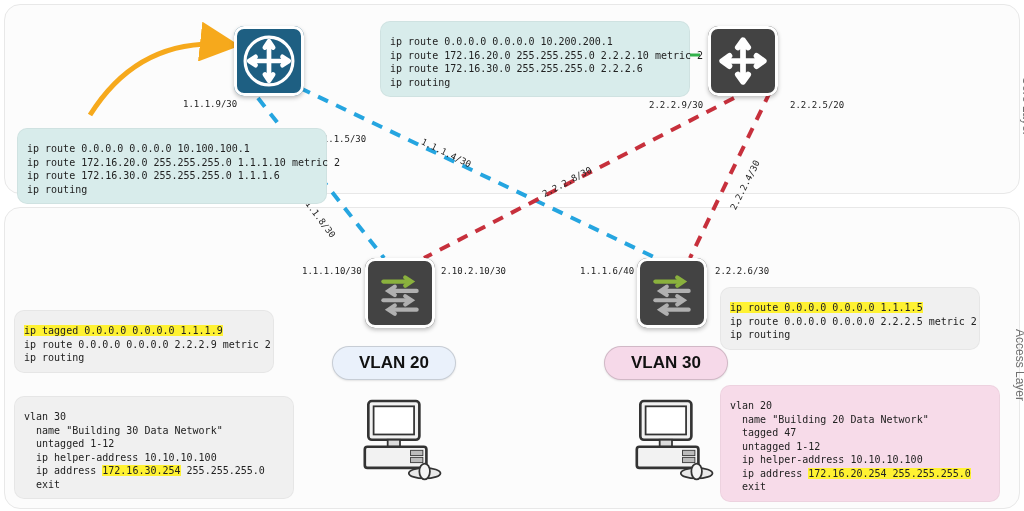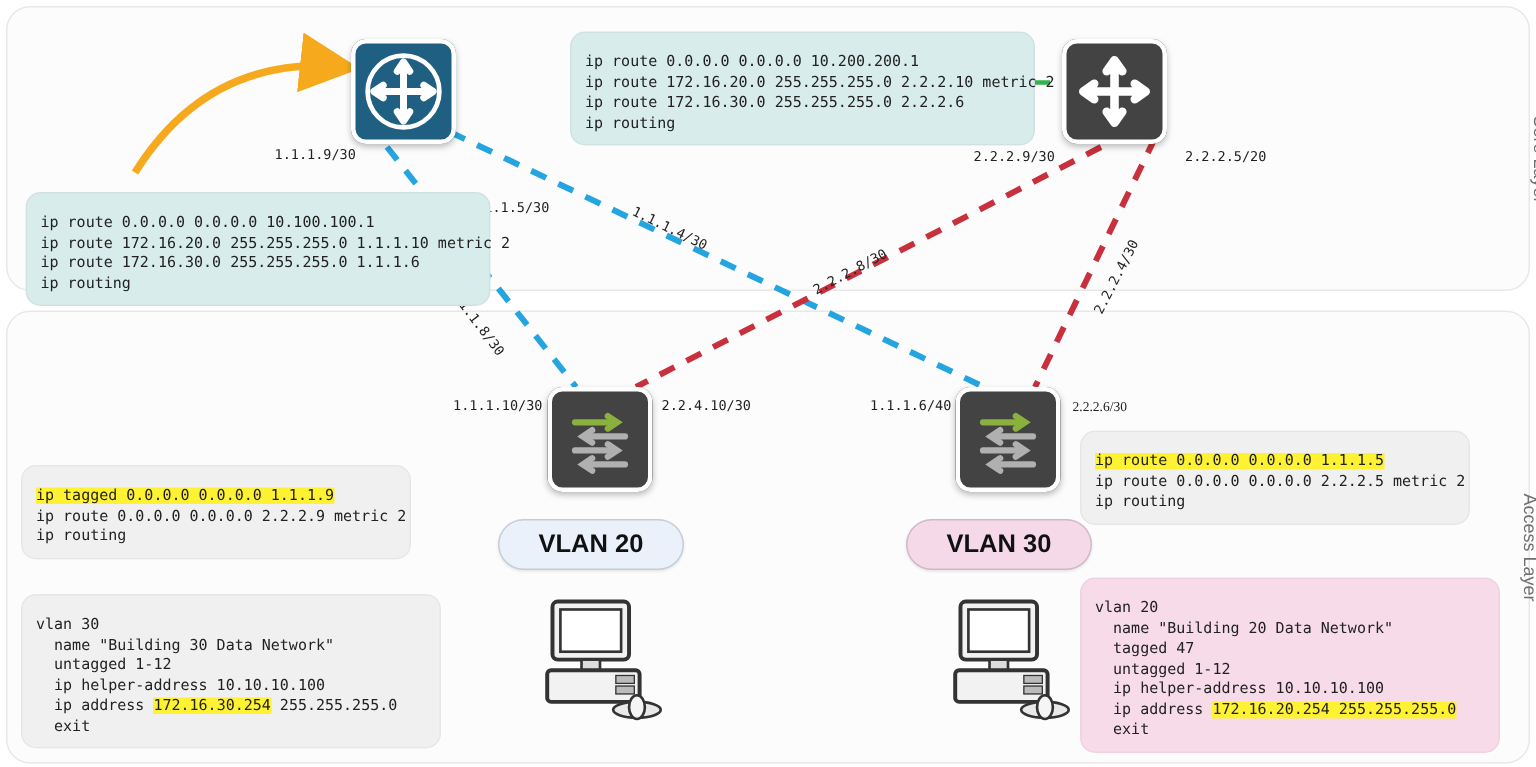--- a/index.html
+++ b/index.html
@@ -139,23 +139,23 @@
 
   <div class="ip" style="left:649px;top:100px;">2.2.2.9/30</div>
   <div class="ip" style="left:790px;top:100px;">2.2.2.5/20</div>
 
   <div class="ip" style="left:290px;top:210px;transform:rotate(53deg);">1.1.1.8/30</div>
   <div class="ip" style="left:419px;top:148px;transform:rotate(26deg);">1.1.1.4/30</div>
   <div class="ip" style="left:540px;top:177px;transform:rotate(-28deg);">2.2.2.8/30</div>
   <div class="ip" style="left:718px;top:180px;transform:rotate(-63deg);">2.2.2.4/30</div>
 
   <div class="ip" style="left:302px;top:266px;">1.1.1.10/30</div>
-  <div class="ip" style="left:441px;top:266px;">2.2.4.10/30</div>
+  <div class="ip" style="left:441px;top:266px;">2.10.2.10/30</div>
   <div class="ip" style="left:580px;top:266px;">1.1.1.6/40</div>
-  <div class="ip" style="left:715px;top:266px;font-family:Liberation Serif, serif;">2.2.2.6/30</div>
+  <div class="ip" style="left:715px;top:266px;">2.2.2.6/30</div>
 
   <div class="dev router-blue" style="left:234px;top:26px;">
     <svg viewBox="0 0 100 100">
       <circle cx="50" cy="50" r="46" fill="none" stroke="#fff" stroke-width="6"></circle>
       <g stroke="#fff" stroke-width="9" fill="#fff">
         <path d="M50 50 L50 14 M42 24 L50 12 L58 24" stroke-linecap="round" stroke-linejoin="round" fill="none"></path>
         <path d="M50 50 L50 86 M42 76 L50 88 L58 76" stroke-linecap="round" stroke-linejoin="round" fill="none"></path>
         <path d="M50 50 L14 50 M24 42 L12 50 L24 58" stroke-linecap="round" stroke-linejoin="round" fill="none"></path>
         <path d="M50 50 L86 50 M76 42 L88 50 L76 58" stroke-linecap="round" stroke-linejoin="round" fill="none"></path>
       </g>

